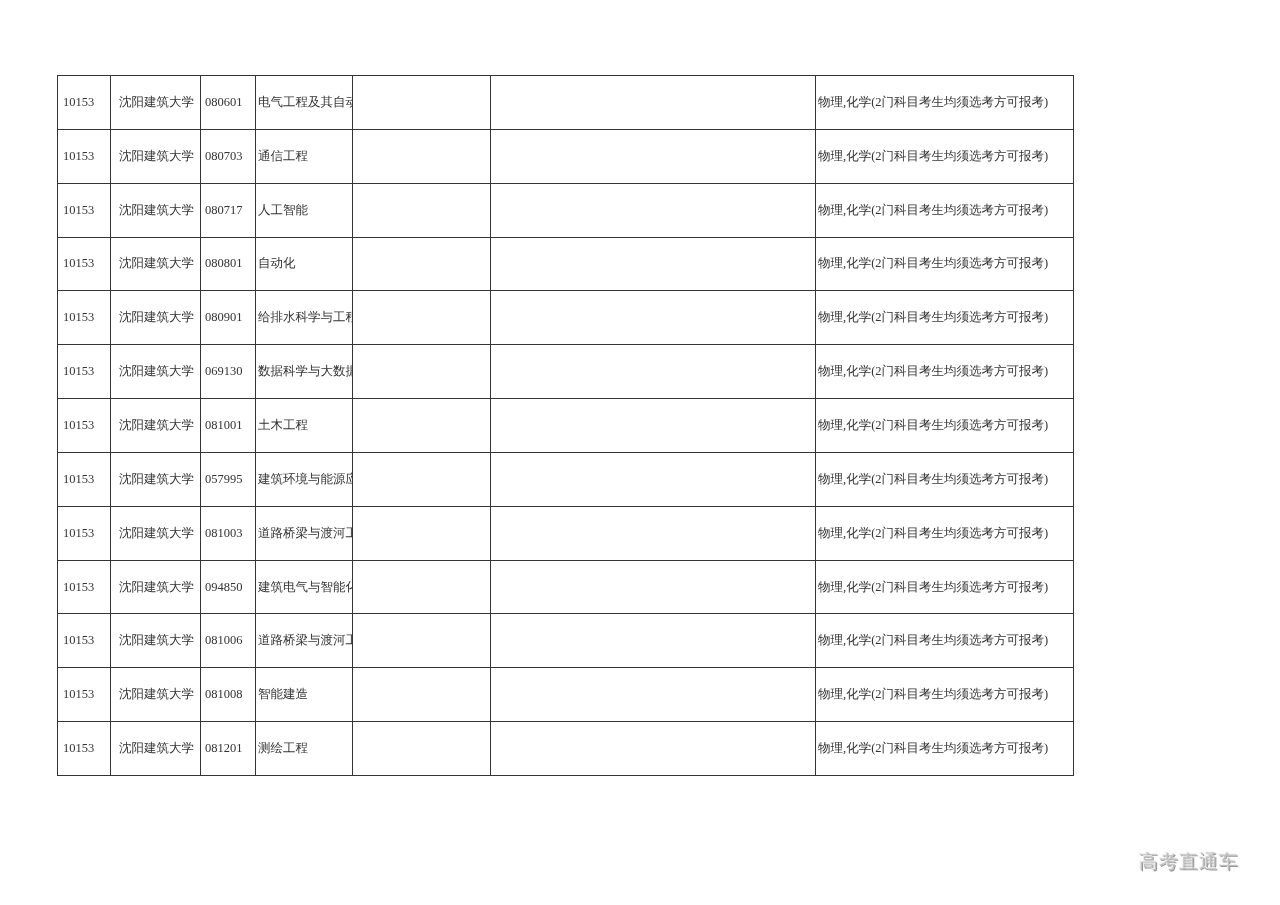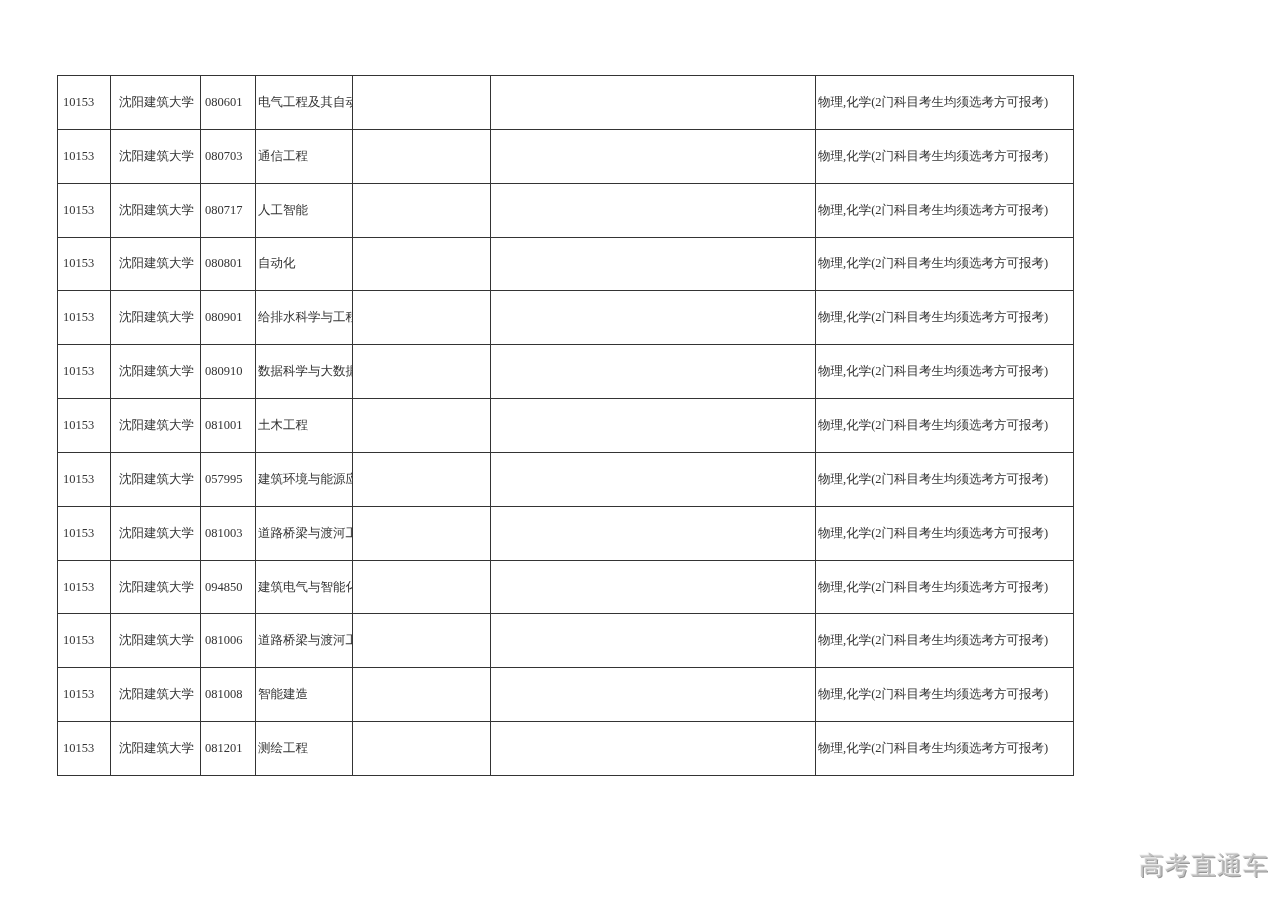--- a/index.html
+++ b/index.html
@@ -38,21 +38,21 @@
   td.c-school-name   { padding-left: 3px; text-align: center; }
   td.c-major-code    { padding-left: 4px; margin-left: 9px; }
   td.c-major-name    { padding-left: 2px; }
   td.c-note          { padding-left: 2px; }
   td.c-requirement   { padding-left: 2px; }
   .watermark {
     position: absolute;
     left: 1139px;
     top: 849px;
     font-family: Liberation Sans, sans-serif;
-    font-size: 25px;
+    font-size: 19px;
     letter-spacing: 1px;
     color: #bfbfbf;
     text-shadow: -1px -1px 0 #f2f2f2, 1px 1px 0 #969696;
     white-space: nowrap;
   }
 </style>
 </head>
 <body>
 
 <table class="doc-table">
@@ -107,21 +107,21 @@
     <td class="c-school-name">沈阳建筑大学</td>
     <td class="c-major-code">080901</td>
     <td class="c-major-name">给排水科学与工程</td>
     <td class="c-note"></td>
     <td class="c-note"></td>
     <td class="c-requirement">物理,化学(2门科目考生均须选考方可报考)</td>
   </tr>
       <tr>
     <td class="c-school-code">10153</td>
     <td class="c-school-name">沈阳建筑大学</td>
-    <td class="c-major-code">080910</td>
+    <td class="c-major-code">069130</td>
     <td class="c-major-name">数据科学与大数据技术</td>
     <td class="c-note"></td>
     <td class="c-note"></td>
     <td class="c-requirement">物理,化学(2门科目考生均须选考方可报考)</td>
   </tr>
       <tr>
     <td class="c-school-code">10153</td>
     <td class="c-school-name">沈阳建筑大学</td>
     <td class="c-major-code">081001</td>
     <td class="c-major-name">土木工程</td>

